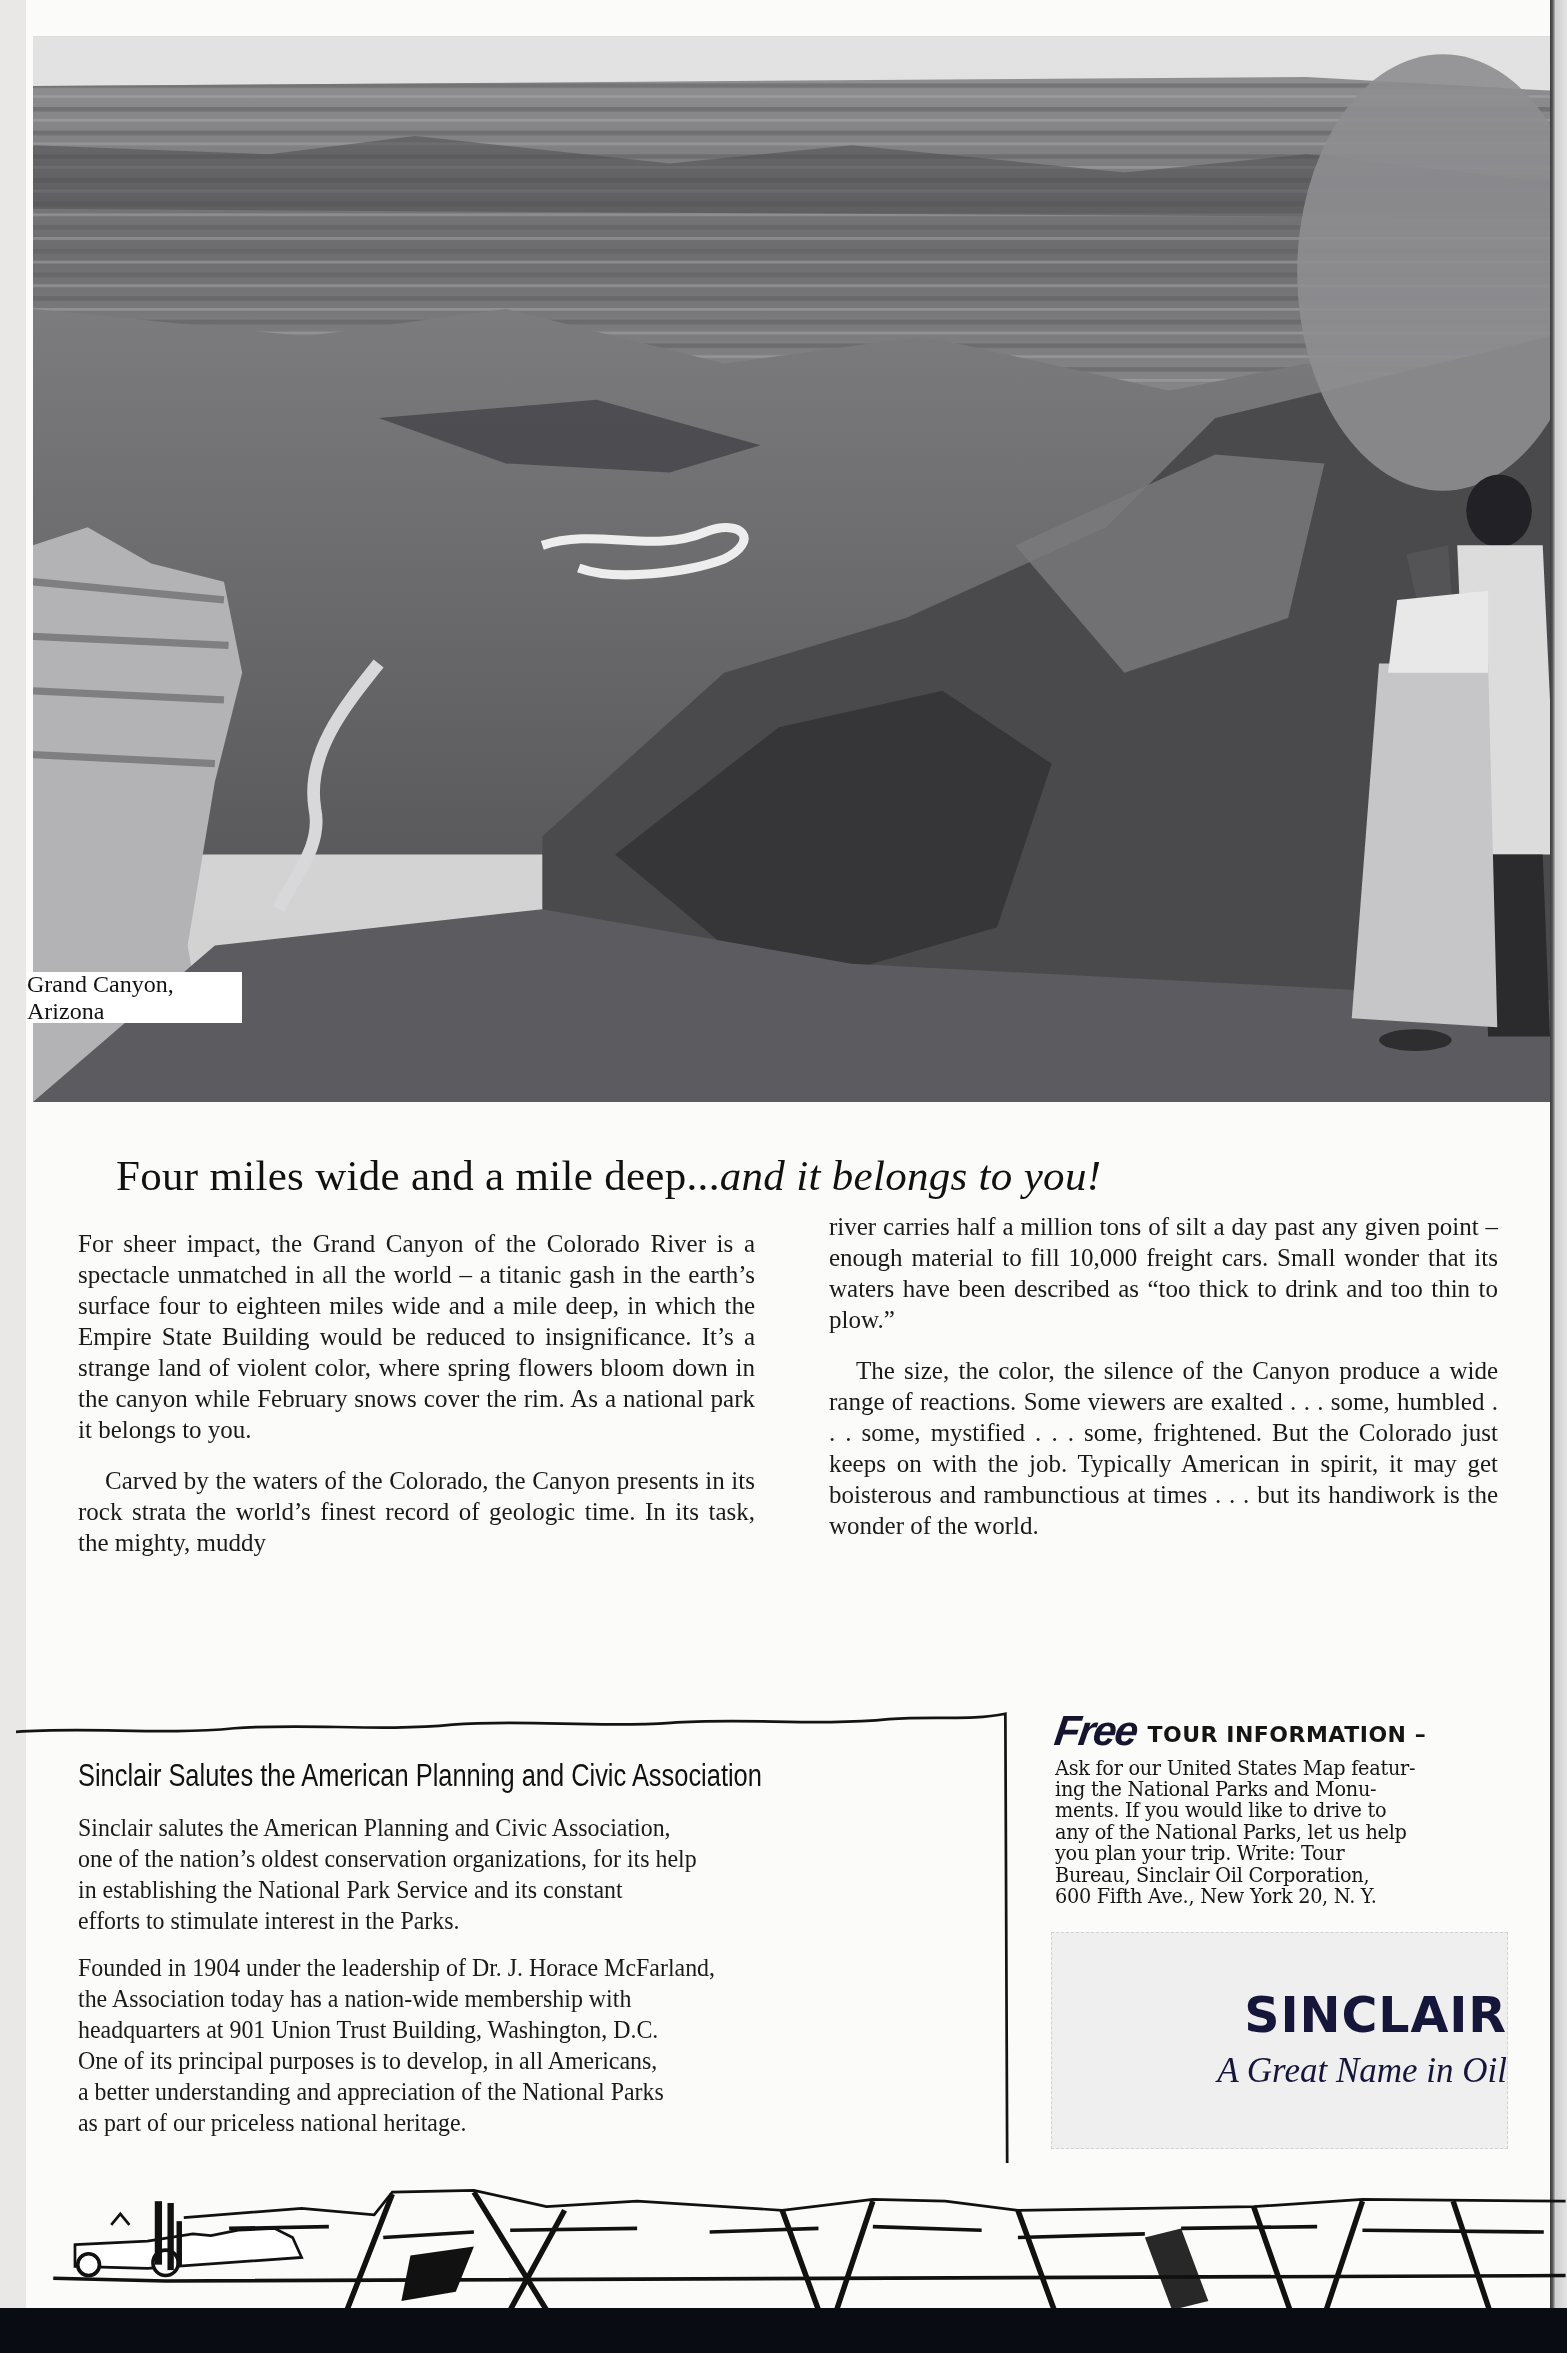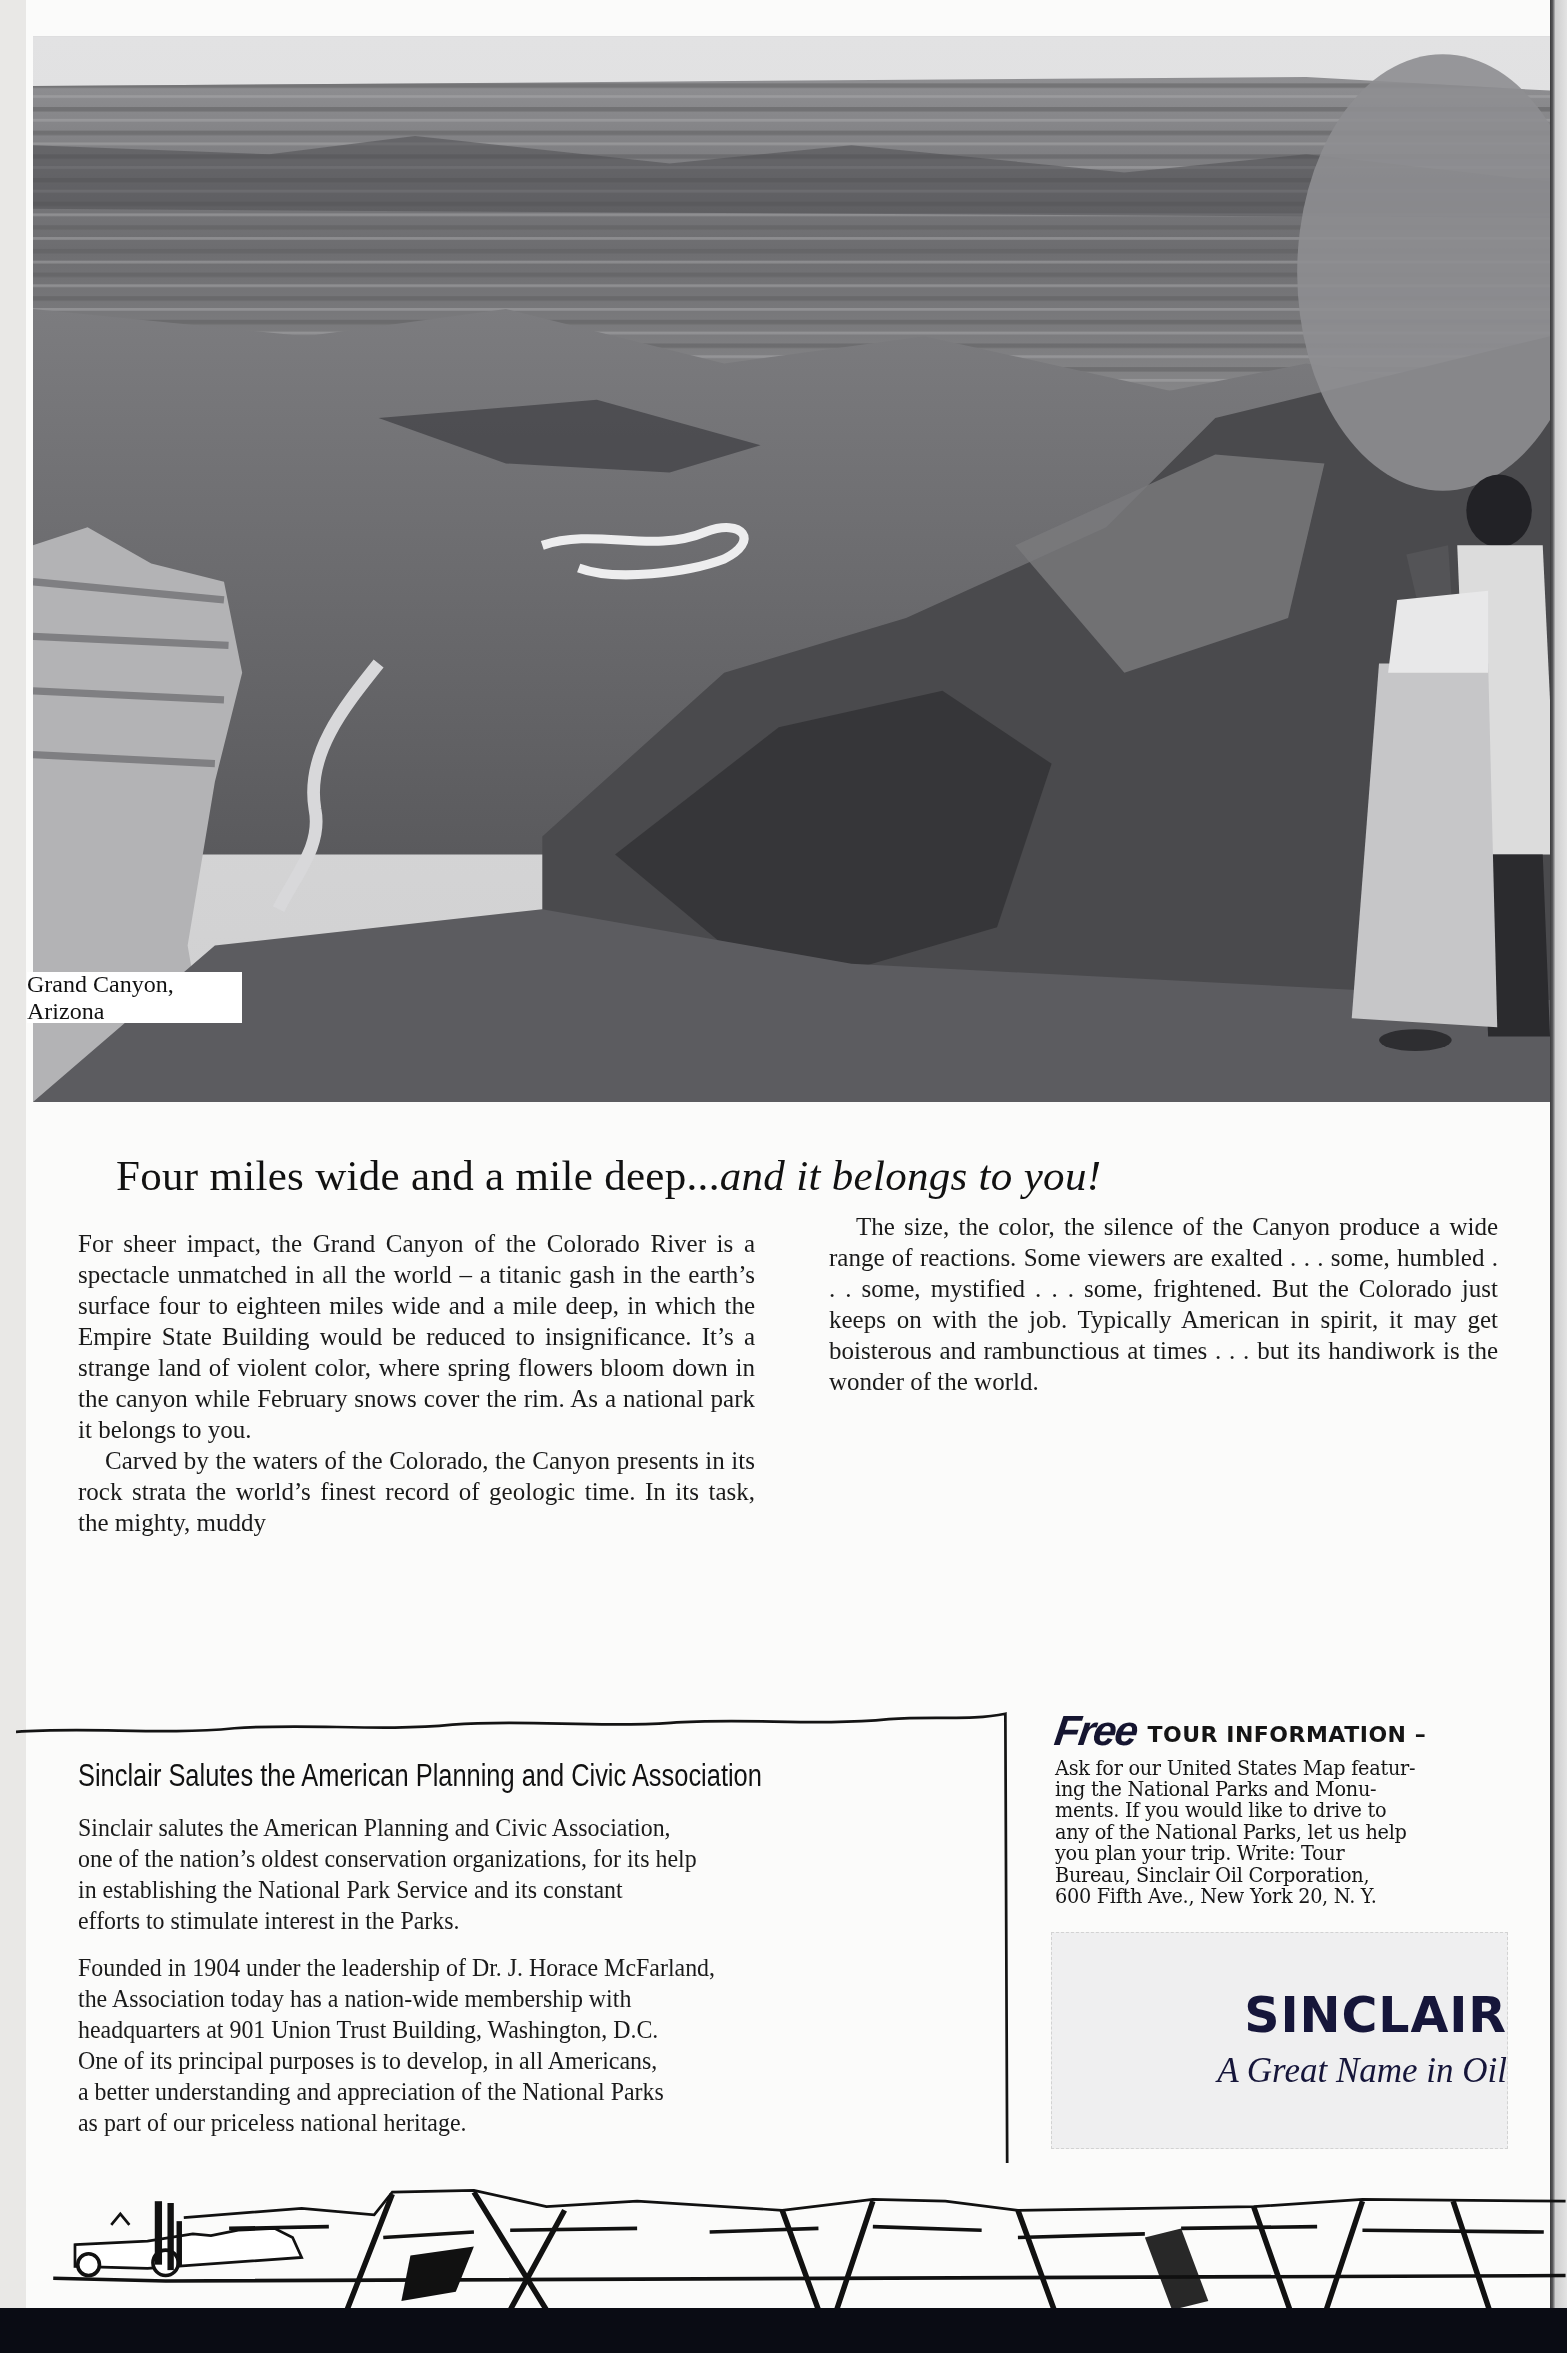--- a/index.html
+++ b/index.html
@@ -36,21 +36,21 @@
       position:absolute; left:116px; top:1148px; width:1419px;
       font-size:43px; line-height:55px; letter-spacing:0.3px; color:#111;
       white-space:nowrap;
     }
     .headline .ital { font-style:italic; }
     .col {
       position:absolute; font-size:25px; line-height:31px; color:#1a1a1a;
       text-align:justify; text-align-last:auto;
     }
     .col p { margin:0; }
-    .col p.indent { text-indent:27px; }
+    .col p.indent { text-indent:27px;margin-top:20px; }
     .col-left { left:78px; top:1228px; width:677px; }
     .col-right { left:829px; top:1211px; width:669px; }
     
     .salute-box {
       position:absolute; left:16.4px; top:1708px; width:991px; height:455px;
     }
     .salute-border { position:absolute; left:0; top:0; }
     .salute-title {
       position:absolute; left:78px; top:1758px; width:919px;
       font-family:"Liberation Sans", sans-serif; font-size:31px; line-height:36px;
@@ -165,20 +165,21 @@
 
 <div class="headline">
   <span>Four miles wide and a mile deep</span><span>...</span><span class="ital">and it belongs to you!</span>
 </div>
 
 <div class="col col-left">
   <p>For sheer impact, the Grand Canyon of the Colorado River is a spectacle unmatched in all the world – a titanic gash in the earth’s surface four to eighteen miles wide and a mile deep, in which the Empire State Building would be reduced to insignificance. It’s a strange land of violent color, where spring flowers bloom down in the canyon while February snows cover the rim. As a national park it belongs to you.</p>
   <p class="indent">Carved by the waters of the Colorado, the Canyon presents in its rock strata the world’s finest record of geologic time. In its task, the mighty, muddy</p>
 </div>
 <div class="col col-right">
+  <p>river carries half a million tons of silt a day past any given point – enough material to fill 10,000 freight cars. Small wonder that its waters have been described as “too thick to drink and too thin to plow.”</p>
   <p class="indent">The size, the color, the silence of the Canyon produce a wide range of reactions. Some viewers are exalted . . . some, humbled . . . some, mystified . . . some, frightened. But the Colorado just keeps on with the job. Typically American in spirit, it may get boisterous and rambunctious at times . . . but its handiwork is the wonder of the world.</p>
 </div>
 
 <div class="salute-box">
   <svg class="salute-border" width="993" height="457" viewBox="0 0 1092 502">
     <path d="M0 26 C80 20 160 30 240 22 C320 16 400 26 480 18 C560 12 640 22 720 16 C800 10 880 20 960 12 C1010 8 1050 14 1088 6 L1090 500" fill="none" stroke="#141414" stroke-width="3"></path>
   </svg>
 </div>
 <div class="salute-title">Sinclair Salutes the American Planning and Civic Association</div>
 <div class="salute-body">

